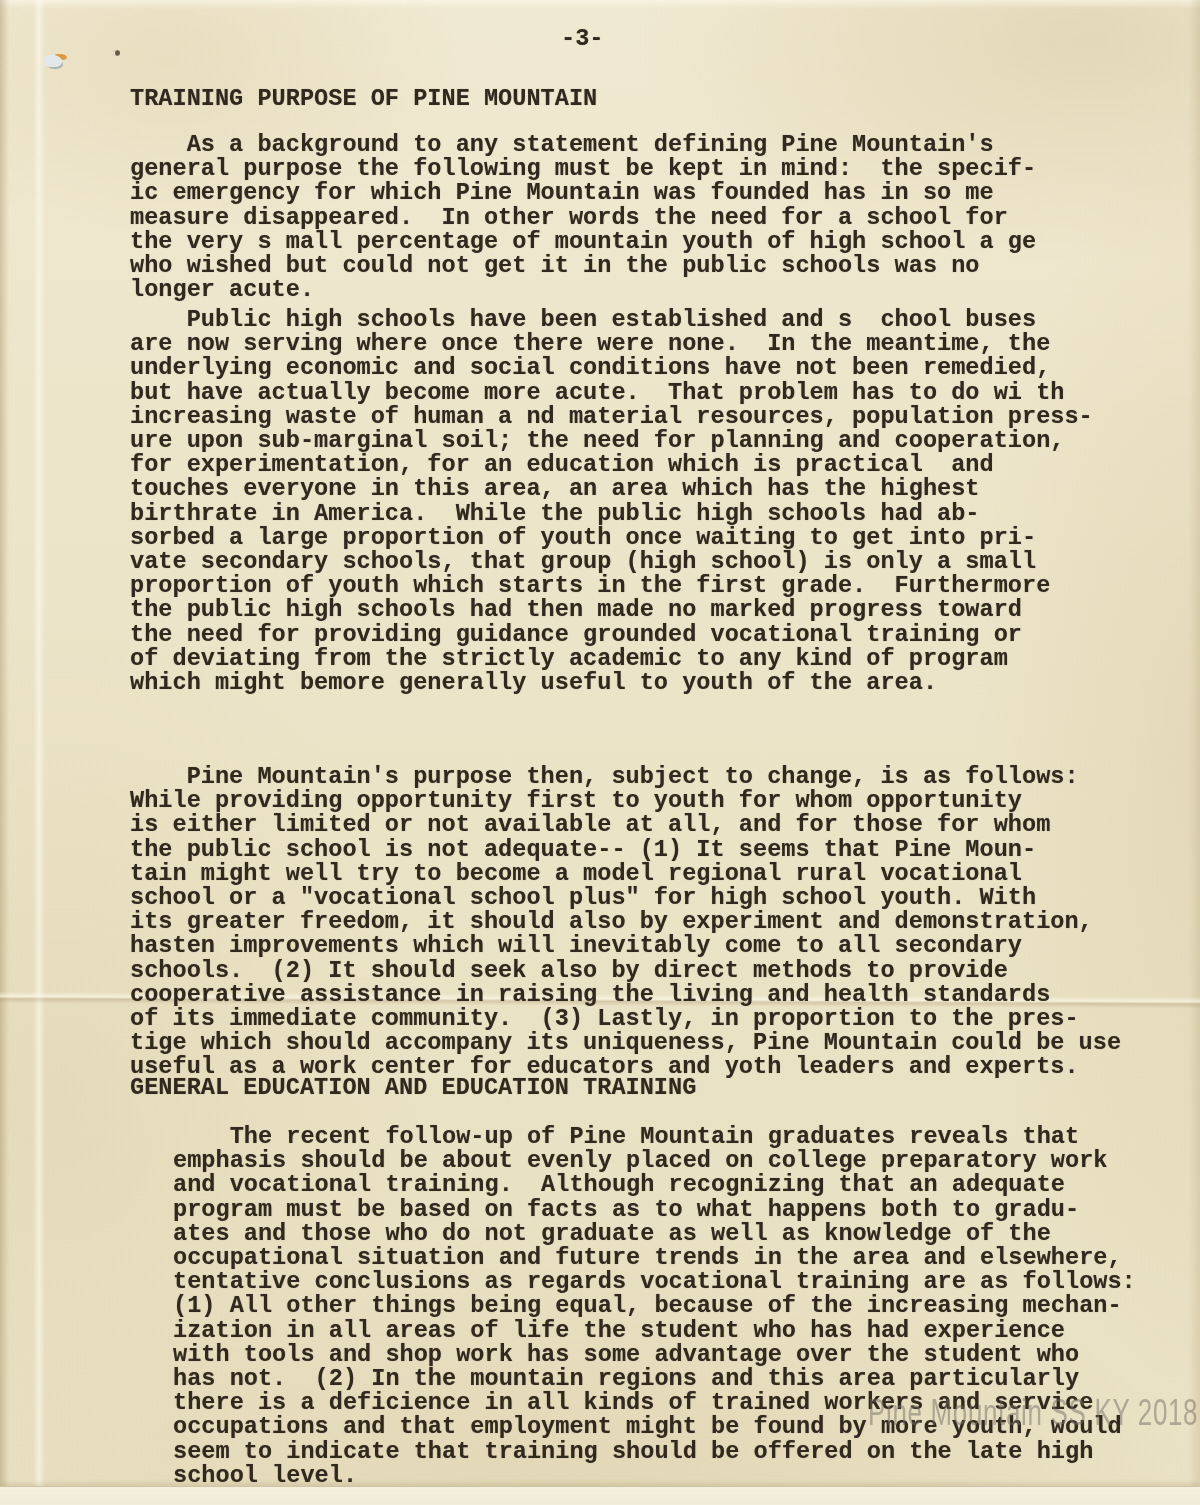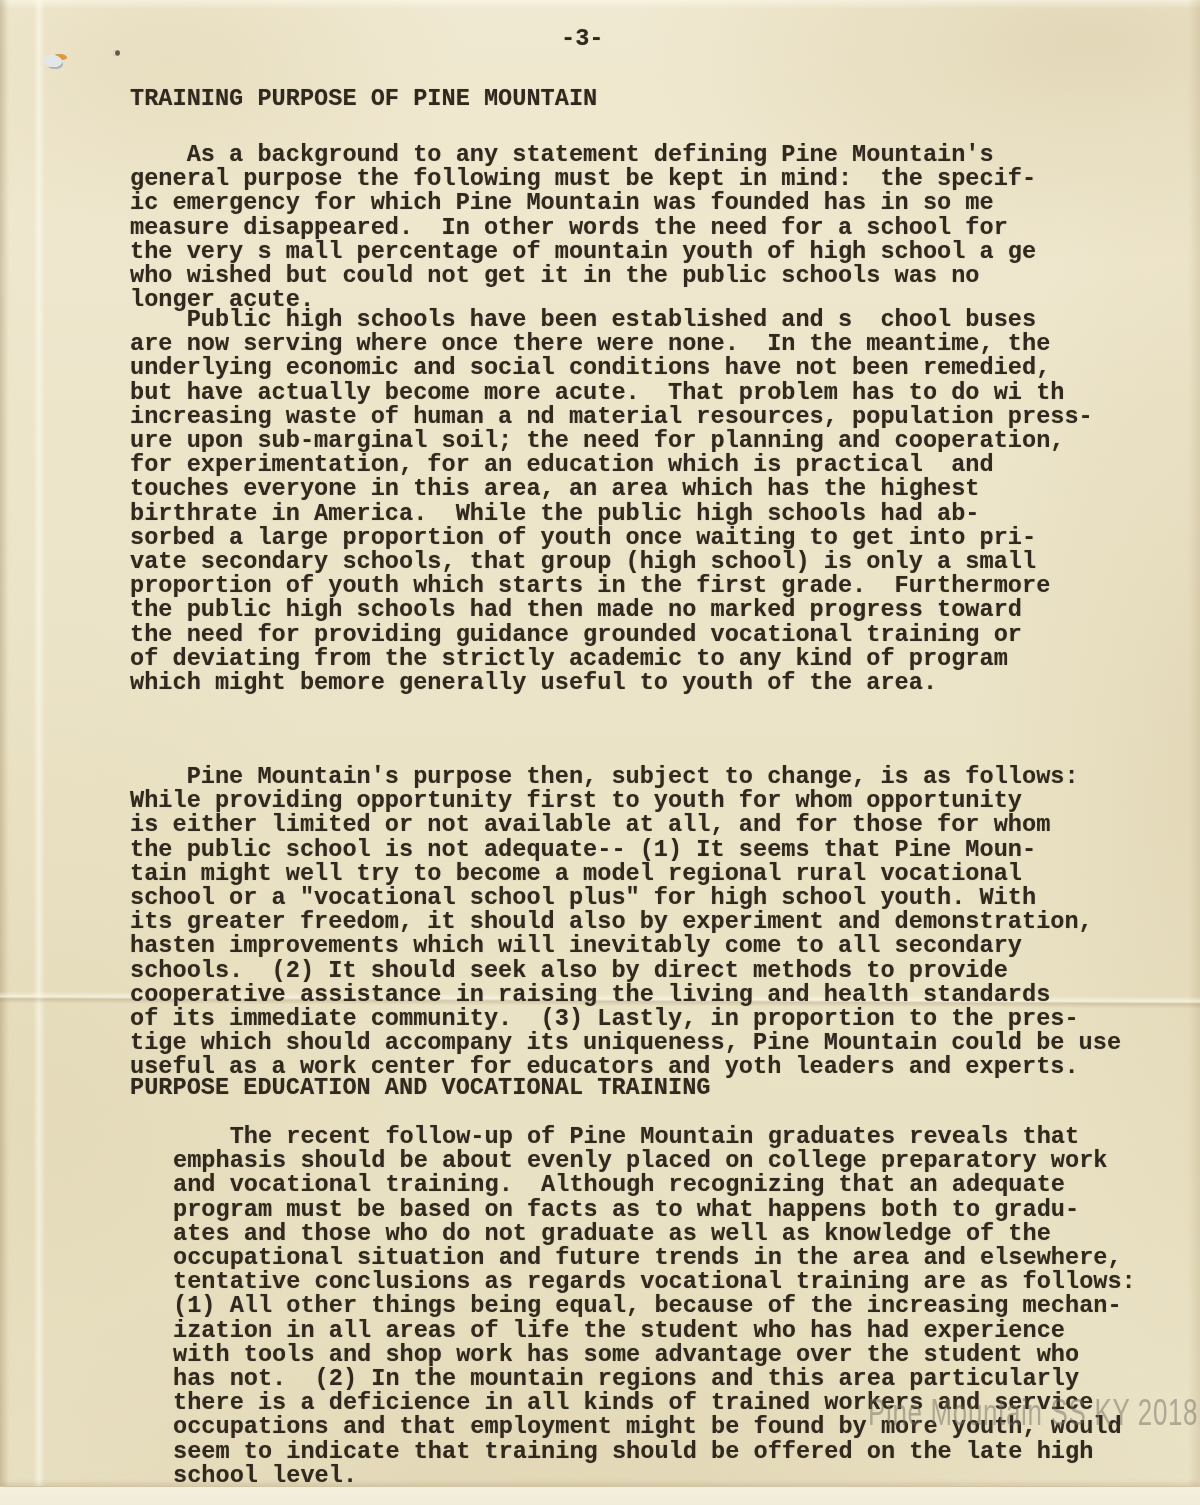--- a/index.html
+++ b/index.html
@@ -43,21 +43,21 @@
   .tw {
     position:absolute; left:130px;
     white-space:pre;
     font-size:23.6px; line-height:24.2px;
     font-weight:700; letter-spacing:0;
     color:#31291e;
     text-shadow:0 0 1px rgba(49,41,30,0.38);
   }
   .page-number { left:561px; top:27px; }
   .heading-1   { top:87px; }
-  .para-1      { top:133px;margin-top:10px; }
+  .para-1      { top:133px; }
   .para-2      { top:308px; }
   .para-3      { top:765px; }
   .heading-2   { top:1076px; }
   .para-4      { top:1125px;margin-left:43px; }
   .watermark {
     position:absolute; left:868px; top:1392px;
     font-family:"Liberation Sans","DejaVu Sans",sans-serif;
     font-size:37px; font-weight:400; white-space:nowrap;
     color:rgba(116,110,100,0.50);
     transform:scaleX(0.70); transform-origin:left top;
@@ -114,21 +114,21 @@
 tain might well try to become a model regional rural vocational
 school or a "vocational school plus" for high school youth. With
 its greater freedom, it should also by experiment and demonstration,
 hasten improvements which will inevitably come to all secondary
 schools.  (2) It should seek also by direct methods to provide
 cooperative assistance in raising the living and health standards
 of its immediate community.  (3) Lastly, in proportion to the pres-
 tige which should accompany its uniqueness, Pine Mountain could be use
 useful as a work center for educators and yoth leaders and experts.</div>
 
-  <div class="tw heading-2">PURPOSE EDUCATION AND VOCATIONAL TRAINING</div>
+  <div class="tw heading-2">GENERAL EDUCATION AND EDUCATION TRAINING</div>
 
   <div class="tw para-4">    The recent follow-up of Pine Mountain graduates reveals that
 emphasis should be about evenly placed on college preparatory work
 and vocational training.  Although recognizing that an adequate
 program must be based on facts as to what happens both to gradu-
 ates and those who do not graduate as well as knowledge of the
 occupational situation and future trends in the area and elsewhere,
 tentative conclusions as regards vocational training are as follows:
 (1) All other things being equal, because of the increasing mechan-
 ization in all areas of life the student who has had experience

